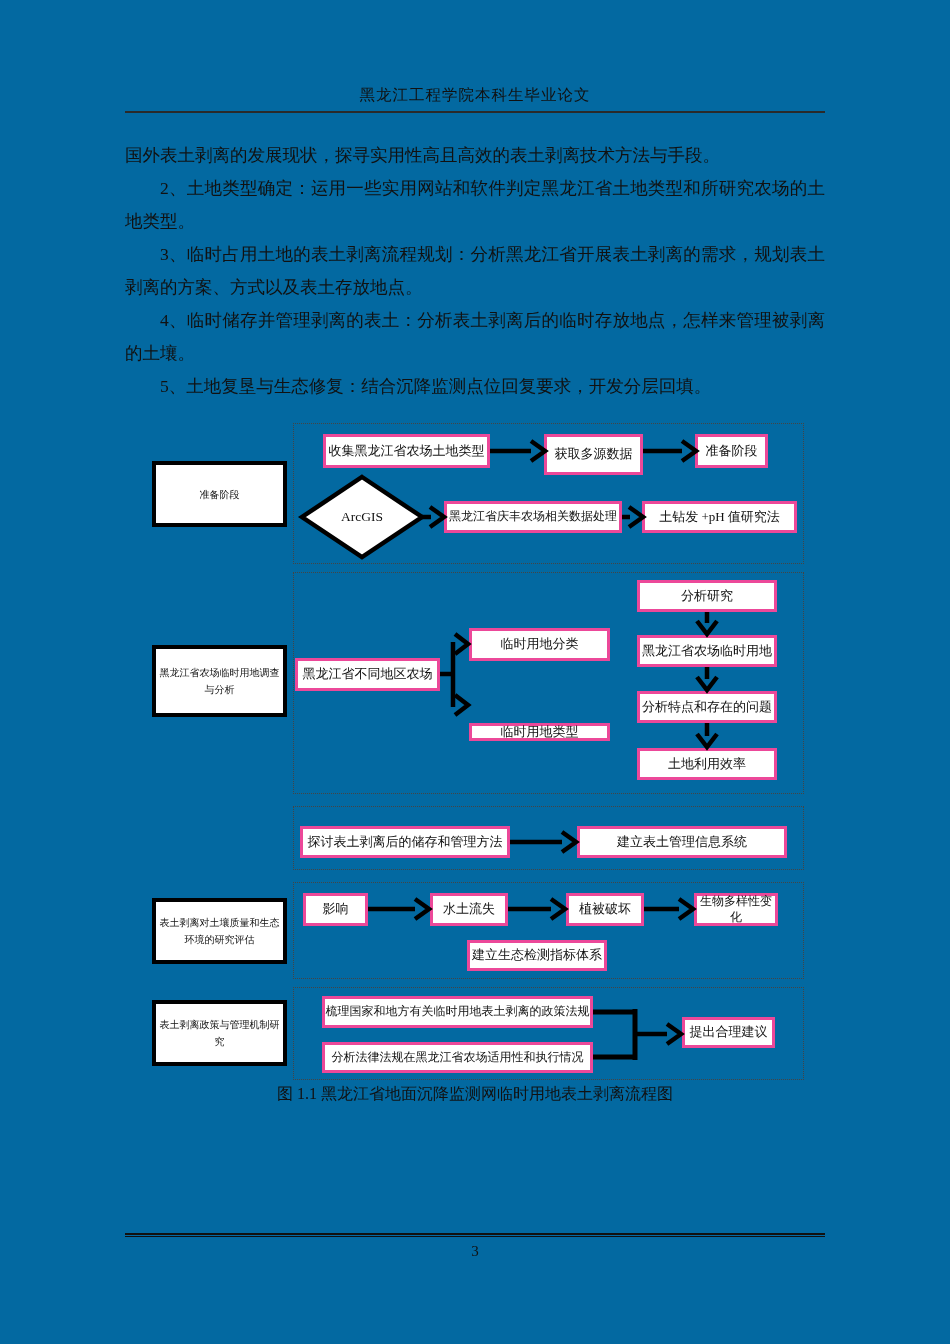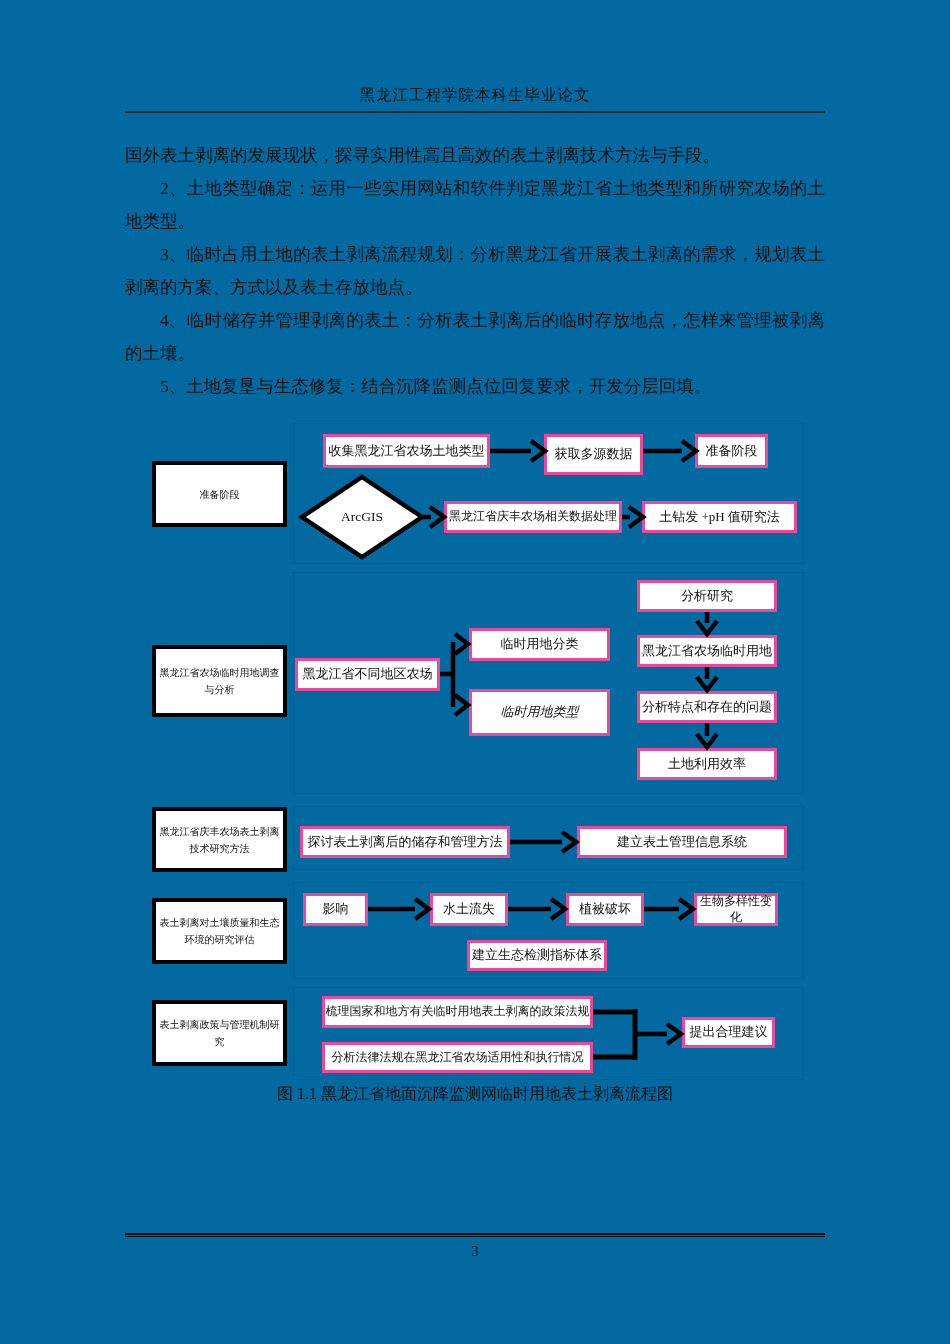--- a/index.html
+++ b/index.html
@@ -41,40 +41,39 @@
   <div class="abs bodytext">
     <p>国外表土剥离的发展现状，探寻实用性高且高效的表土剥离技术方法与手段。</p>
     <p class="indent">2、土地类型确定：运用一些实用网站和软件判定黑龙江省土地类型和所研究农场的土地类型。</p>
     <p class="indent">3、临时占用土地的表土剥离流程规划：分析黑龙江省开展表土剥离的需求，规划表土剥离的方案、方式以及表土存放地点。</p>
     <p class="indent">4、临时储存并管理剥离的表土：分析表土剥离后的临时存放地点，怎样来管理被剥离的土壤。</p>
     <p class="indent">5、土地复垦与生态修复：结合沉降监测点位回复要求，开发分层回填。</p>
   </div>
 
   <div class="abs label-box" style="left:152px;top:461px;width:135px;height:66px;">准备阶段</div>
   <div class="abs label-box" style="left:152px;top:645px;width:135px;height:72px;">黑龙江省农场临时用地调查与分析</div>
-  <div class="abs label-box" style="left:152px;top:807px;width:135px;height:65px;">黑龙江省庆丰农场表土剥离技术研究方法</div>
   <div class="abs label-box" style="left:152px;top:898px;width:135px;height:66px;">表土剥离对土壤质量和生态环境的研究评估</div>
   <div class="abs label-box" style="left:152px;top:1000px;width:135px;height:66px;">表土剥离政策与管理机制研究</div>
 
   <div class="abs dash-box" style="left:293px;top:423px;width:511px;height:141px;"></div>
   <div class="abs dash-box" style="left:293px;top:572px;width:511px;height:222px;"></div>
   <div class="abs dash-box" style="left:293px;top:806px;width:511px;height:64px;"></div>
   <div class="abs dash-box" style="left:293px;top:882px;width:511px;height:97px;"></div>
   <div class="abs dash-box" style="left:293px;top:987px;width:511px;height:93px;"></div>
 
   <div class="abs node" style="left:323px;top:434px;width:167px;height:34px;">收集黑龙江省农场土地类型</div>
   <div class="abs node" style="left:544px;top:434px;width:99px;height:41px;">获取多源数据</div>
   <div class="abs node" style="left:695px;top:434px;width:73px;height:34px;">准备阶段</div>
   <div class="abs diamond-label" style="left:322px;top:507px;width:80px;height:20px;">ArcGIS</div>
   <div class="abs node fs12" style="left:444px;top:501px;width:178px;height:32px;">黑龙江省庆丰农场相关数据处理</div>
   <div class="abs node" style="left:642px;top:501px;width:155px;height:32px;">土钻发 +pH 值研究法</div>
 
   <div class="abs node" style="left:295px;top:658px;width:145px;height:33px;">黑龙江省不同地区农场</div>
   <div class="abs node" style="left:469px;top:628px;width:141px;height:33px;">临时用地分类</div>
-  <div class="abs node" style="left:469px;top:689px;width:141px;height:47px;font-style:italic;">临时用地类型</div>
+  <div class="abs node" style="left:469px;top:723px;width:141px;height:18px;">临时用地类型</div>
   <div class="abs node" style="left:637px;top:580px;width:140px;height:32px;">分析研究</div>
   <div class="abs node" style="left:637px;top:635px;width:140px;height:32px;">黑龙江省农场临时用地</div>
   <div class="abs node" style="left:637px;top:691px;width:140px;height:32px;">分析特点和存在的问题</div>
   <div class="abs node" style="left:637px;top:748px;width:140px;height:32px;">土地利用效率</div>
 
   <div class="abs node" style="left:300px;top:826px;width:210px;height:32px;">探讨表土剥离后的储存和管理方法</div>
   <div class="abs node" style="left:577px;top:826px;width:210px;height:32px;">建立表土管理信息系统</div>
 
   <div class="abs node" style="left:303px;top:893px;width:65px;height:33px;">影响</div>
   <div class="abs node" style="left:430px;top:893px;width:78px;height:33px;">水土流失</div>

